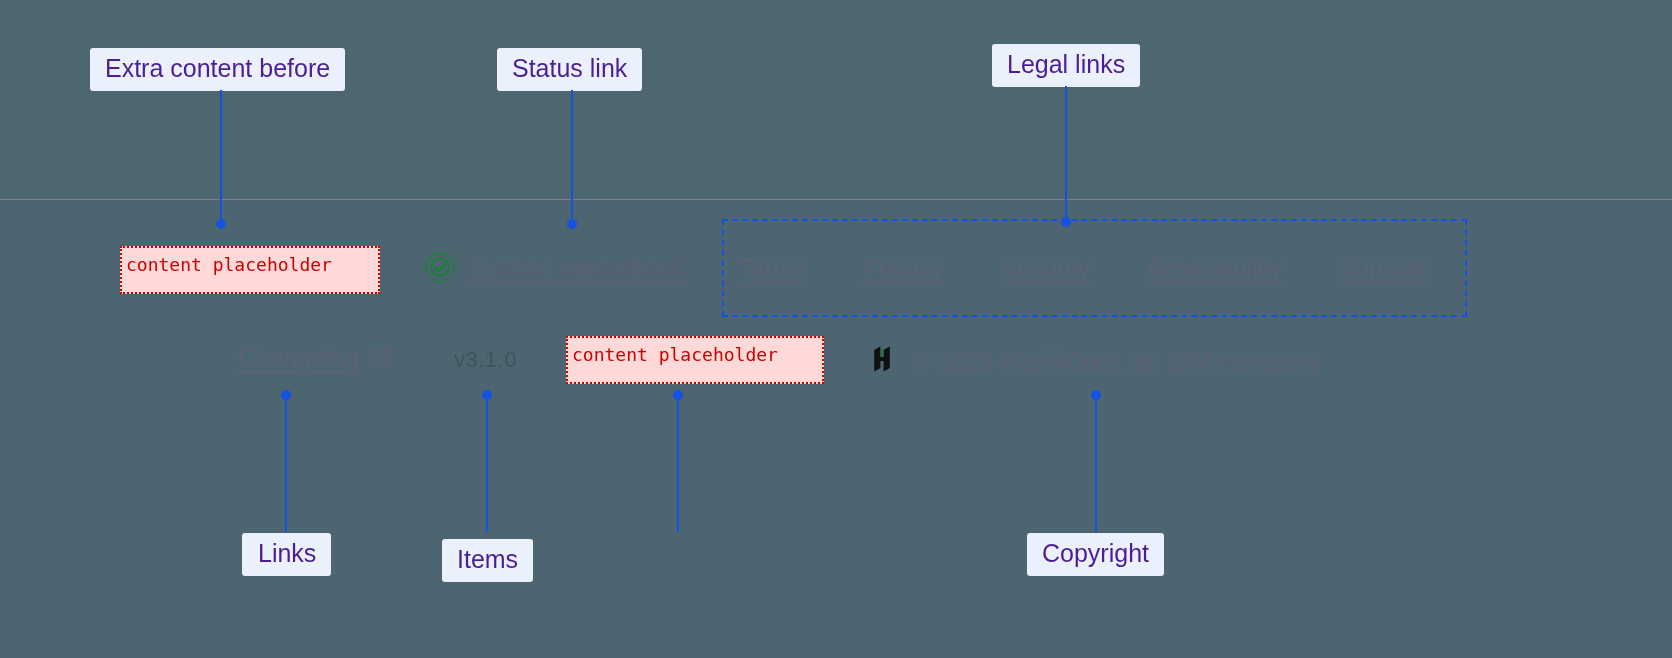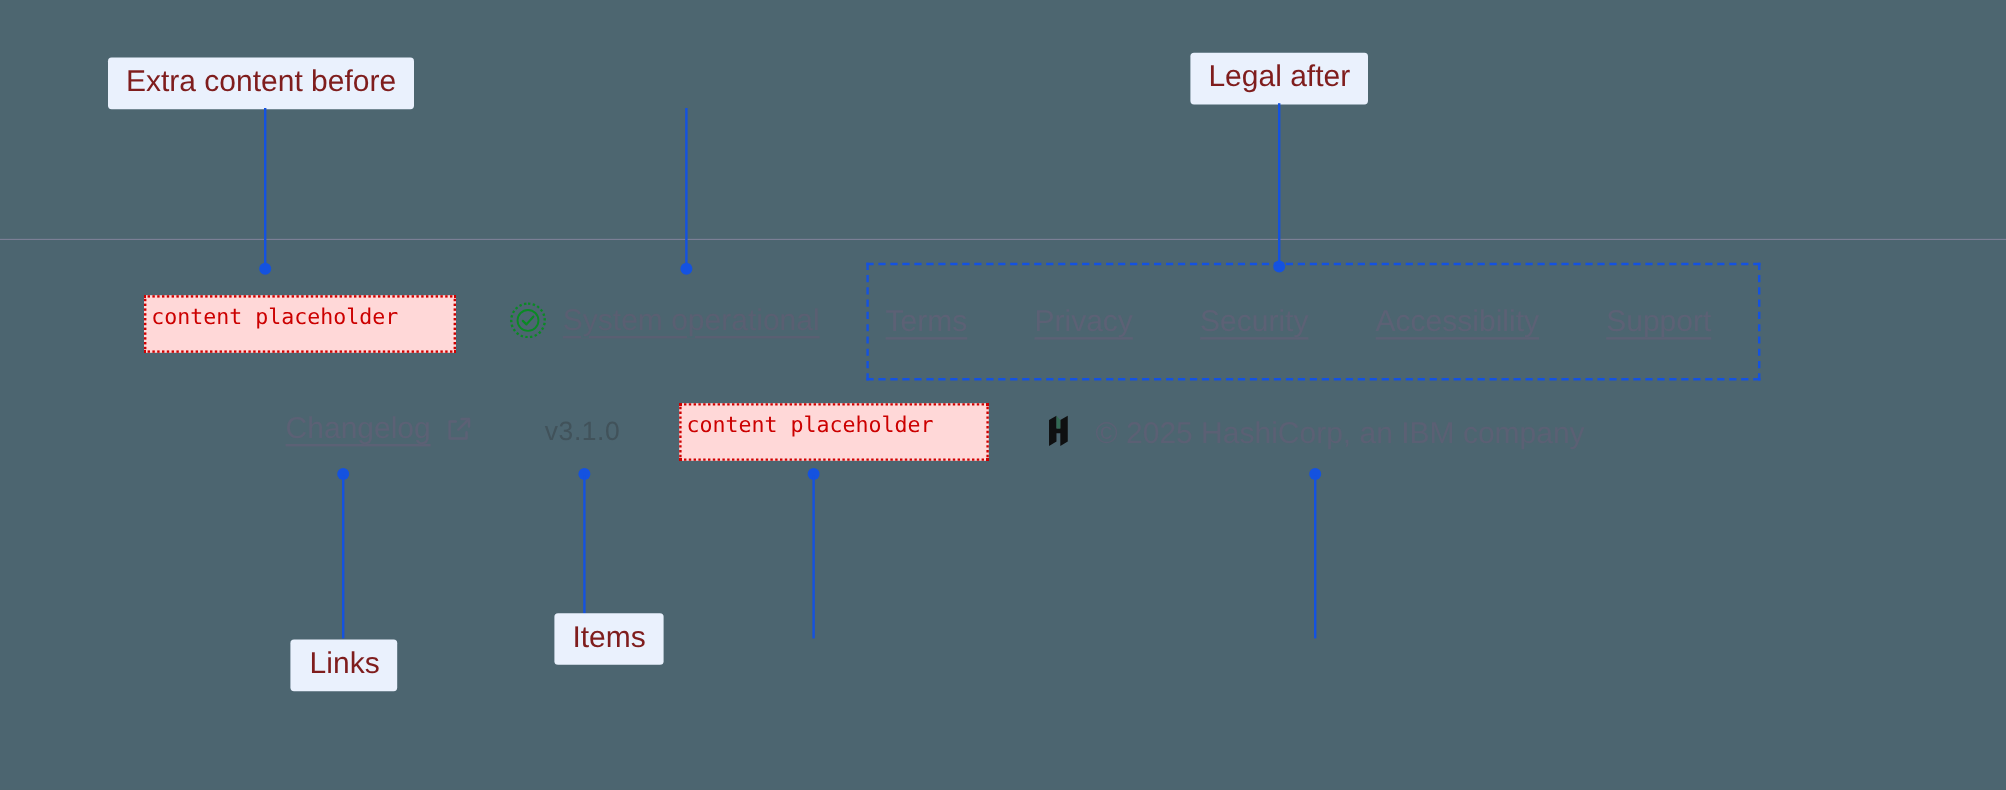--- a/index.html
+++ b/index.html
@@ -154,21 +154,21 @@
 
   
   #annotations {
     position: absolute;
     inset: 0;
     pointer-events: none;
   }
   .callout {
     position: absolute;
     background: #eaf1fd;
-    color: #7f1d1d;
+    color: #4c1d95;
     font-size: 25px;
     border-radius: 3px;
     padding: 8px 15px 10px;
     white-space: nowrap;
     line-height: 1;
   }
   .leader {
     position: absolute;
     width: 2px;
     background: #1452e0;
@@ -199,21 +199,21 @@
   #leader-legal   { left: 1065px; top: 86px; height: 136px; }
   #dot-legal      { left: 1061px; top: 217px; }
   #rect-legal     { left: 722px; top: 219px; width: 745px; height: 98px; }
 
   #dot-links      { left: 281px; top: 390px; }
   #leader-links   { left: 285px; top: 396px; height: 136px; }
   #callout-links  { left: 242px; top: 533px; padding-left: 16px; }
 
   #dot-items      { left: 482px; top: 390px; }
   #leader-items   { left: 486px; top: 396px; height: 136px; }
-  #callout-items  { left: 442px; top: 511px; margin-left: 20px; }
+  #callout-items  { left: 442px; top: 539px; }
 
   #dot-extra-after     { left: 673px; top: 390px; }
   #leader-extra-after  { left: 677px; top: 396px; height: 136px; }
   #callout-extra-after { left: 556px; top: 533px; }
 
   #dot-copyright      { left: 1091px; top: 390px; }
   #leader-copyright   { left: 1095px; top: 396px; height: 136px; }
   #callout-copyright  { left: 1027px; top: 533px; }
 </style>
 </head>
@@ -270,36 +270,38 @@
     </span>
     <span class="copyright-text">© 2025 HashiCorp, an IBM company</span>
   </div>
 
   <div id="annotations">
 
     <div id="callout-extra-before" class="callout">Extra content before</div>
     <div id="leader-extra-before" class="leader"></div>
     <div id="dot-extra-before" class="dot"></div>
 
+    <div id="callout-status" class="callout">Status link</div>
     <div id="leader-status" class="leader"></div>
     <div id="dot-status" class="dot"></div>
 
-    <div id="callout-legal" class="callout">Legal after</div>
+    <div id="callout-legal" class="callout">Legal links</div>
     <div id="leader-legal" class="leader"></div>
     <div id="dot-legal" class="dot"></div>
     <div id="rect-legal" class="ann-rect"></div>
 
     <div id="dot-links" class="dot"></div>
     <div id="leader-links" class="leader"></div>
     <div id="callout-links" class="callout">Links</div>
 
     <div id="dot-items" class="dot"></div>
     <div id="leader-items" class="leader"></div>
     <div id="callout-items" class="callout">Items</div>
 
     <div id="dot-extra-after" class="dot"></div>
     <div id="leader-extra-after" class="leader"></div>
 
     <div id="dot-copyright" class="dot"></div>
     <div id="leader-copyright" class="leader"></div>
+    <div id="callout-copyright" class="callout">Copyright</div>
 
   </div>
 </div>
 
 </body></html>

